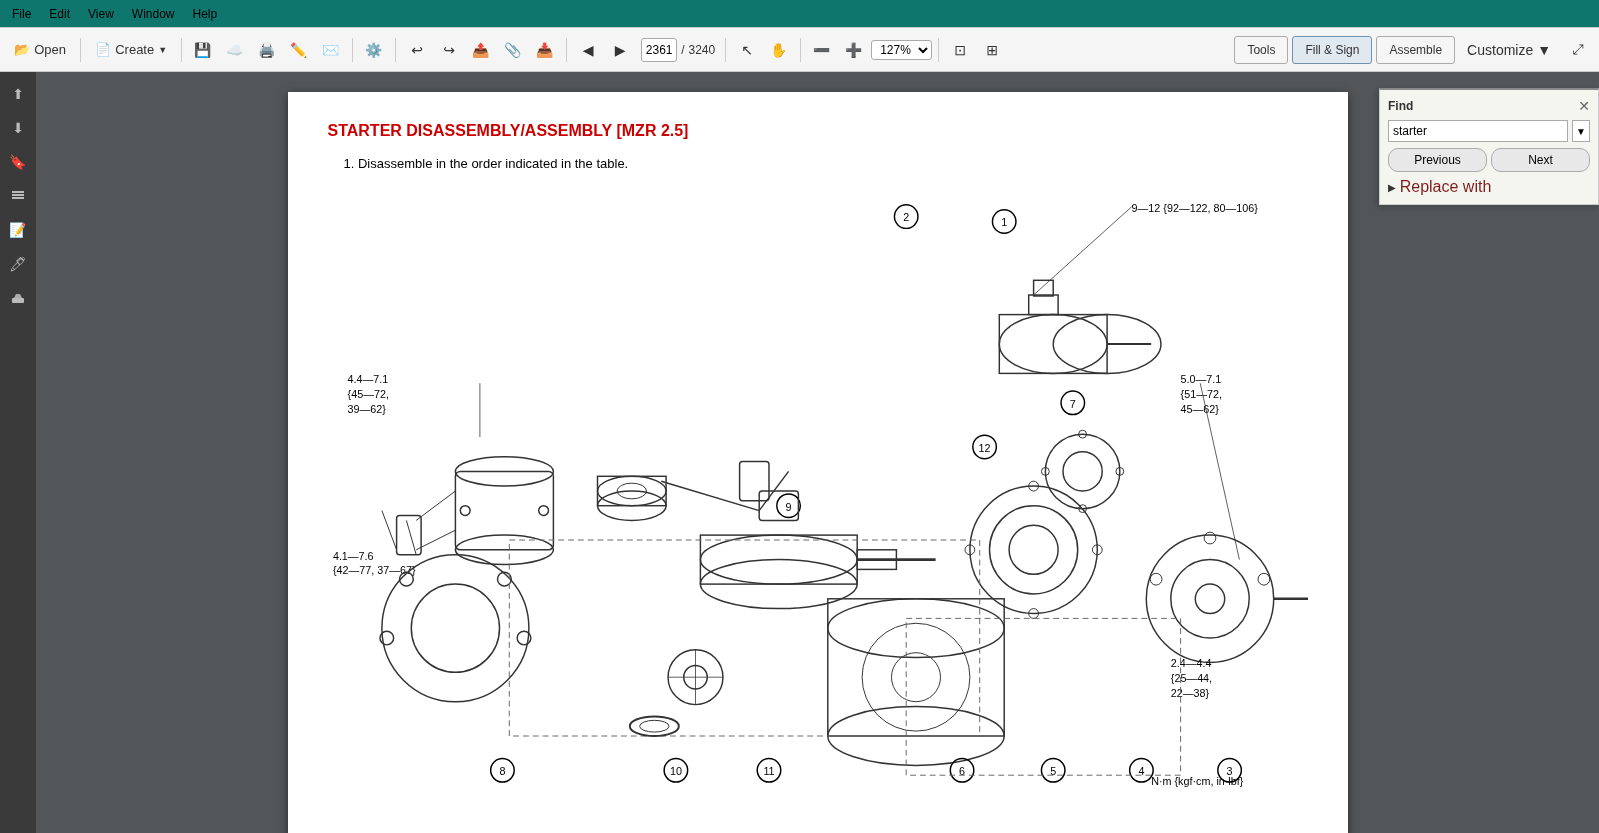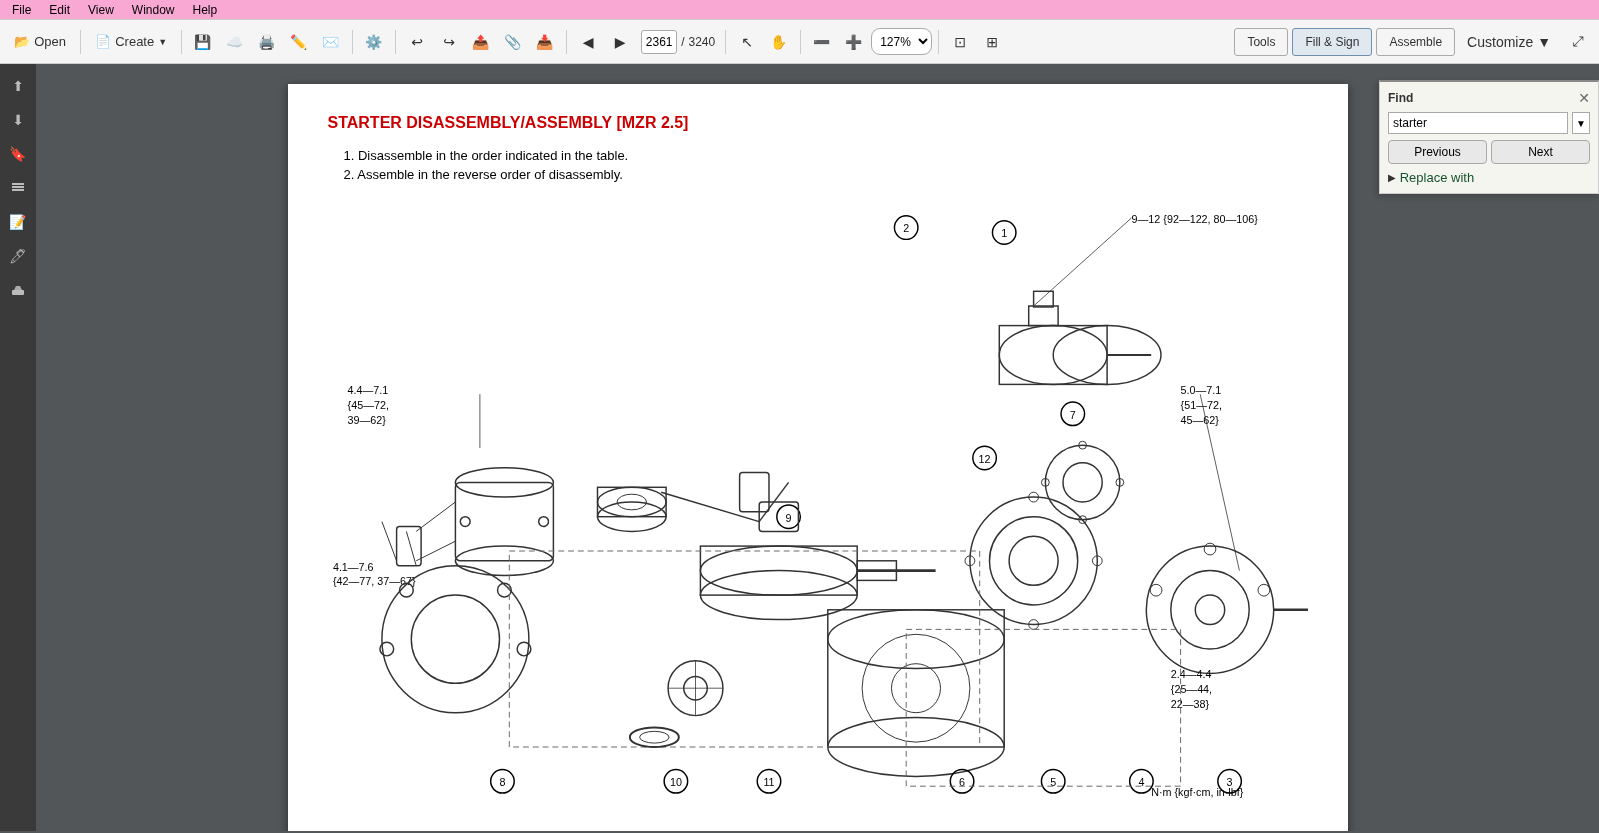--- a/index.html
+++ b/index.html
@@ -1,21 +1,21 @@
 <!DOCTYPE html>
 <html><head>
   <meta charset="utf-8">
   <style>
     * { box-sizing: border-box; margin: 0; padding: 0; }
     body { font-family: Arial, sans-serif; font-size: 13px; background: #525659; overflow: hidden; width: 1599px; height: 833px; }
 
     
     .menubar {
-      background: #f9a8d4;
-      height: 20px;
+      background: #0f766e;
+      height: 28px;
       display: flex;
       align-items: center;
       padding: 0 4px;
       border-bottom: 1px solid #ccc;
       gap: 2px;
     }
     .menubar-item {
       padding: 2px 8px;
       font-size: 12px;
       cursor: pointer;
@@ -47,21 +47,21 @@
     }
     .page-nav input {
       width: 36px; height: 24px; text-align: center;
       border: 1px solid #aaa; border-radius: 3px; font-size: 12px;
     }
     .page-nav span { font-size: 12px; color: #333; }
     .zoom-container {
       display: flex; align-items: center; gap: 2px;
     }
     .zoom-select {
-      height: 27px; border: 1px solid #aaa; border-radius: 9px; font-size: 12px; padding: 0 4px; background: white;
+      height: 20px; border: 1px solid #aaa; border-radius: 3px; font-size: 12px; padding: 0 4px; background: white;
     }
     .toolbar-right {
       margin-left: auto;
       display: flex; align-items: center; gap: 4px;
     }
     .toolbar-right-btn {
       padding: 4px 12px; height: 28px;
       border: 1px solid #aaa; background: #f5f5f5;
       border-radius: 3px; cursor: pointer; font-size: 12px; color: #333;
     }
@@ -159,27 +159,27 @@
     }
     .find-dropdown-btn {
       width: 18px; height: 22px; border: 1px solid #aaa; background: white;
       cursor: pointer; display: flex; align-items: center; justify-content: center; font-size: 10px;
     }
     .find-buttons {
       display: flex; gap: 4px; margin-bottom: 6px;
     }
     .find-btn {
       flex: 1; height: 24px; border: 1px solid #aaa; background: #e8e8e8;
-      cursor: pointer; font-size: 12px; border-radius: 4px;
+      cursor: pointer; font-size: 12px; border-radius: 10px;
     }
     .replace-row {
       display: flex; align-items: center; gap: 4px; cursor: pointer;
     }
     .replace-arrow { font-size: 10px; color: #333; }
-    .replace-text { font-size: 13px; color: #14532d; }
+    .replace-text { font-size: 16px; color: #7f1d1d; }
 
     
     .diagram-svg {
       width: 100%;
       height: 100%;
     }
   </style>
 </head>
 <body>
 
@@ -281,21 +281,20 @@
     </div>
   </div>
 
   <div class="content-area">
 
     <div class="pdf-page">
 
       <div class="page-title">STARTER DISASSEMBLY/ASSEMBLY [MZR 2.5]</div>
 
       <div class="instructions">1. Disassemble in the order indicated in the table.</div>
-      <div class="instructions">2. Assemble in the reverse order of disassembly.</div>
 
       <div class="diagram-container">
         
         <svg class="diagram-svg" viewBox="0 0 1000 620" xmlns="http://www.w3.org/2000/svg">
 
           <text x="820" y="25" font-size="11" font-family="Arial" fill="#000">9—12 {92—122, 80—106}</text>
 
           <circle cx="690" cy="35" r="12" fill="none" stroke="#000" stroke-width="1.5"></circle>
           <text x="690" y="40" text-anchor="middle" font-size="11" font-family="Arial" fill="#000">1</text>
 

